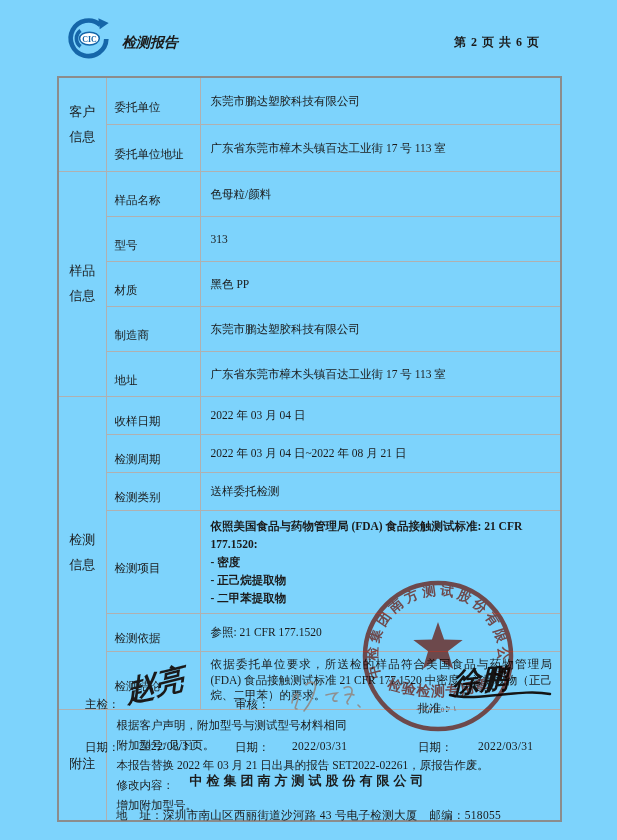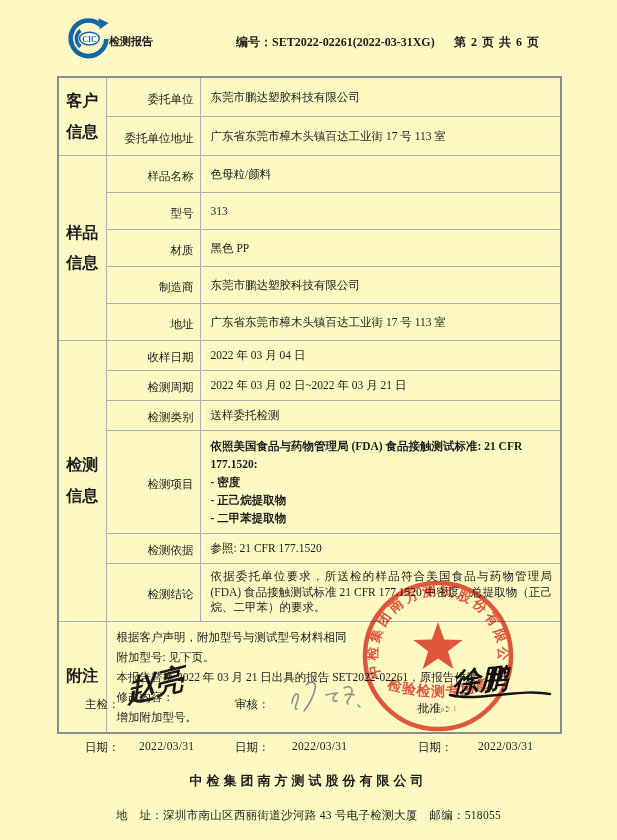--- a/index.html
+++ b/index.html
@@ -1,36 +1,36 @@
 <!DOCTYPE html>
 <html><head>
 <meta charset="utf-8">
 <style>
   html,body{margin:0;padding:0;background:#ffffff;}
   .page{
-    position:relative;width:617px;height:840px;background:#fef9c3;overflow:hidden;
+    position:relative;width:617px;height:840px;background:#7dd3fc;overflow:hidden;
     font-family:"Liberation Serif","DejaVu Serif",serif;color:#1b1b1b;
   }
   
   .header{position:absolute;left:0;top:0;width:617px;height:72px;}
   .logo{position:absolute;left:66px;top:16px;}
-  .h-title{position:absolute;left:109px;top:34px;font-size:11px;font-weight:bold;}
+  .h-title{position:absolute;left:122px;top:34px;font-size:14px;font-weight:bold;font-style:italic;}
   .h-no{position:absolute;left:236px;top:34px;font-size:12px;font-weight:bold;}
   .h-page{position:absolute;left:454px;top:34px;font-size:12px;font-weight:bold;letter-spacing:1px;}
   
   table.report{
     position:absolute;left:57px;top:76px;width:505px;
     border-collapse:collapse;table-layout:fixed;
     font-size:11.5px;
   }
   table.report{border:2px solid #8c8c8c;}
   table.report td{border:1px solid #b0b0b0;vertical-align:middle;overflow:hidden;}
   col.c1{width:48px;} col.c2{width:94px;} col.c3{width:361px;}
-  td.cat{text-align:center;white-space:pre-line;line-height:1.9;font-size:16px;font-weight:bold;}
-  td.lbl{padding:7px 6px 3px 8px;text-align:right;}
+  td.cat{text-align:center;white-space:pre-line;line-height:1.9;font-size:13px;}
+  td.lbl{padding:15px 6px 3px 8px;}
   td.val{padding:3px 8px 3px 10px;}
   tr.r-cust td{height:28px;}
   tr.r-samp td{height:26px;}
   tr.r-date td{height:19px;}
   td.multiline{white-space:pre-line;line-height:18px;padding-top:6px;padding-bottom:6px;font-weight:bold;}
   td.conclusion{line-height:15.5px;text-align:justify;padding-top:5px;padding-bottom:5px;}
   td.note{white-space:pre-line;line-height:20px;padding:5px 8px 5px 10px;vertical-align:top;margin-top:21px;}
   
   .sig-label{position:absolute;font-size:11.5px;}
   .date-label{position:absolute;font-size:11.5px;}
@@ -58,21 +58,20 @@
 
   <div class="header">
     <svg class="logo" width="45" height="45" viewBox="0 0 48 48">
       <path d="M 36.5,9.5 A 19,19 0 1 0 43,24.5" fill="none" stroke="#1566a9" stroke-width="5"></path>
       <polygon points="34.5,2.5 45.5,7.5 36,14" fill="#1566a9"></polygon>
       <path d="M 15.5,15.5 A 10.5,10.5 0 0 0 15.5,32.5" fill="none" stroke="#1566a9" stroke-width="4"></path>
       <ellipse cx="25" cy="24" rx="10.5" ry="6.8" fill="#ffffff" stroke="#1566a9" stroke-width="1.6"></ellipse>
       <text x="25" y="27.2" font-size="8.5" font-weight="bold" text-anchor="middle" fill="#1566a9">CIC</text>
     </svg>
     <div class="h-title">检测报告</div>
-    <div class="h-no"><span>编号：</span><span>SET2022-02261(2022-03-31XG)</span></div>
     <div class="h-page">第 2 页 共 6 页</div>
   </div>
 
   <table class="report">
     <colgroup>
         <col class="c1">
         <col class="c2">
         <col class="c3">
       </colgroup>
     <tbody>
@@ -112,21 +111,21 @@
       </tr>
 
       <tr class="r-date">
         <td class="cat" rowspan="6">检测
 信息</td>
         <td class="lbl">收样日期</td>
         <td class="val">2022 年 03 月 04 日</td>
       </tr>
       <tr class="r-date">
         <td class="lbl">检测周期</td>
-        <td class="val">2022 年 03 月 02 日~2022 年 03 月 21 日</td>
+        <td class="val">2022 年 03 月 04 日~2022 年 08 月 21 日</td>
       </tr>
       <tr class="r-date">
         <td class="lbl">检测类别</td>
         <td class="val">送样委托检测</td>
       </tr>
       <tr>
         <td class="lbl">检测项目</td>
         <td class="val multiline">依照美国食品与药物管理局 (FDA) 食品接触测试标准: 21 CFR
 177.1520:
 - 密度

